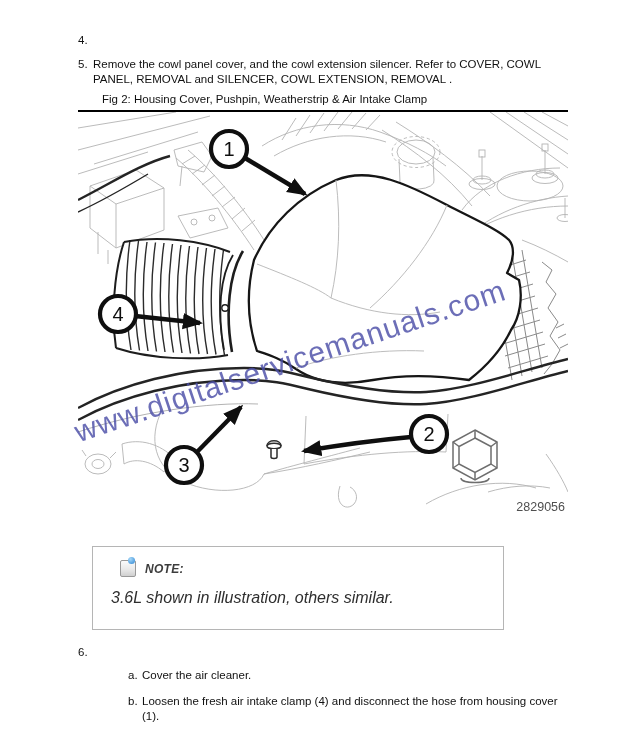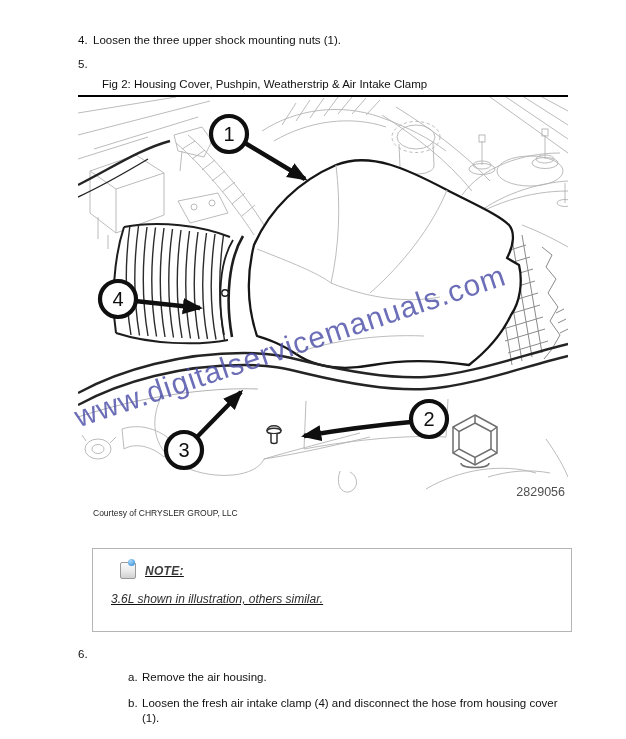--- a/index.html
+++ b/index.html
@@ -11,49 +11,50 @@
   .step-4{margin-bottom:9px;}
   .step-5{margin-bottom:5px;}
   .caption{font-size:11.5px;line-height:15px;margin-left:24px;}
   .rule{width:490px;border-top:2px solid #000;margin-top:3px;}
   .figure{position:relative;width:490px;height:405px;margin-top:0;}
   .figure svg{position:absolute;left:0;top:0;}
   .watermark{position:absolute;left:4px;top:300px;height:40px;line-height:40px;
      font-size:30px;letter-spacing:1px;color:#4c4fa8;opacity:.82;white-space:nowrap;
      transform:rotate(-18.5deg);transform-origin:0 100%;pointer-events:none;}
   .credit{font-size:8.5px;line-height:11px;color:#1f1f1f;margin:6px 0 0 15px;}
-  .notebox{width:480px;box-sizing:border-box;margin:29px 0 0 14px;border:1px solid #b5b5b5;
-     padding:13px 14px 24px 12px;text-decoration:underline;}
+  .notebox{width:412px;box-sizing:border-box;margin:29px 0 0 14px;border:1px solid #b5b5b5;
+     padding:13px 14px 24px 12px;}
   .notehead{display:flex;align-items:center;gap:9px;margin-left:15px;height:17px;}
   .noteicon{position:relative;width:14px;height:15px;flex:0 0 14px;border:1px solid #999;
      border-radius:2px;background:linear-gradient(180deg,#fbfbfb 0%,#e9e9e9 55%,#d0d0d0 100%);}
   .noteicon .pin{position:absolute;top:-4px;left:7px;width:7px;height:7px;border-radius:50%;
      background:radial-gradient(circle at 35% 30%,#a6d8f8,#2e86d4);}
   .notelabel{font-size:12px;font-style:italic;font-weight:600;color:#3c3c3c;letter-spacing:.3px;}
-  .notetext{font-size:12px;font-style:italic;color:#2e2e2e;margin:13px 0 0 6px;line-height:15px;}
+  .notetext{font-size:16px;font-style:italic;color:#2e2e2e;margin:13px 0 0 6px;line-height:15px;}
   .step-6{margin-top:15px;}
   .substep{display:flex;font-size:11.5px;line-height:15px;margin-left:50px;}
   .substep .num{width:14px;flex:0 0 14px;}
   .substep .txt{white-space:pre-line;max-width:430px;}
   .sub-a{margin-top:8px;}
   .sub-b{margin-top:11px;}
   text{font-family:"Liberation Sans",sans-serif;}
 </style>
 </head>
 <body>
 
 <div class="page">
 
   <div class="step step-4">
     <span class="num">4.</span>
-    <span class="txt">Loosen the three upper shock mounting nuts (1).</span>
   </div>
 
   <div class="step step-5">
     <span class="num">5.</span>
+    <span class="txt">Remove the cowl panel cover, and the cowl extension silencer. Refer to COVER, COWL
+PANEL, REMOVAL and SILENCER, COWL EXTENSION, REMOVAL .</span>
   </div>
 
   <div class="caption">Fig 2: Housing Cover, Pushpin, Weatherstrip &amp; Air Intake Clamp</div>
   <div class="rule"></div>
 
   <div class="figure">
     <svg width="490" height="405" viewBox="0 0 490 405">
       <defs>
         <marker id="ah" viewBox="0 0 10 8" refX="8.5" refY="4" markerWidth="4.6" markerHeight="3.8" orient="auto-start-reverse">
           <path d="M0,0 L10,4 L0,8 Z" fill="#0f0f0f"></path>
@@ -229,39 +230,38 @@
         <text x="106" y="360" text-anchor="middle" font-size="20" fill="#0f0f0f">3</text>
         <text x="351" y="329" text-anchor="middle" font-size="20" fill="#0f0f0f">2</text>
       </g>
 
       <text x="487" y="399" text-anchor="end" font-size="12.5" fill="#4f4f4f">2829056</text>
     </svg>
 
     <div class="watermark">www.digitalservicemanuals.com</div>
   </div>
 
-  <div class="credit">Courtesy of CHRYSLER GROUP, LLC</div>
 
   <div class="notebox">
     <div class="notehead">
       <span class="noteicon">
           <span class="pin"></span>
         </span>
       <span class="notelabel">NOTE:</span>
     </div>
     <div class="notetext">3.6L shown in illustration, others similar.</div>
   </div>
 
   <div class="step step-6">
     <span class="num">6.</span>
   </div>
 
   <div class="substep sub-a">
     <span class="num">a.</span>
-    <span class="txt">Remove the air housing.</span>
+    <span class="txt">Cover the air cleaner.</span>
   </div>
 
   <div class="substep sub-b">
     <span class="num">b.</span>
     <span class="txt">Loosen the fresh air intake clamp (4) and disconnect the hose from housing cover
 (1).</span>
   </div>
 
 </div>
 

